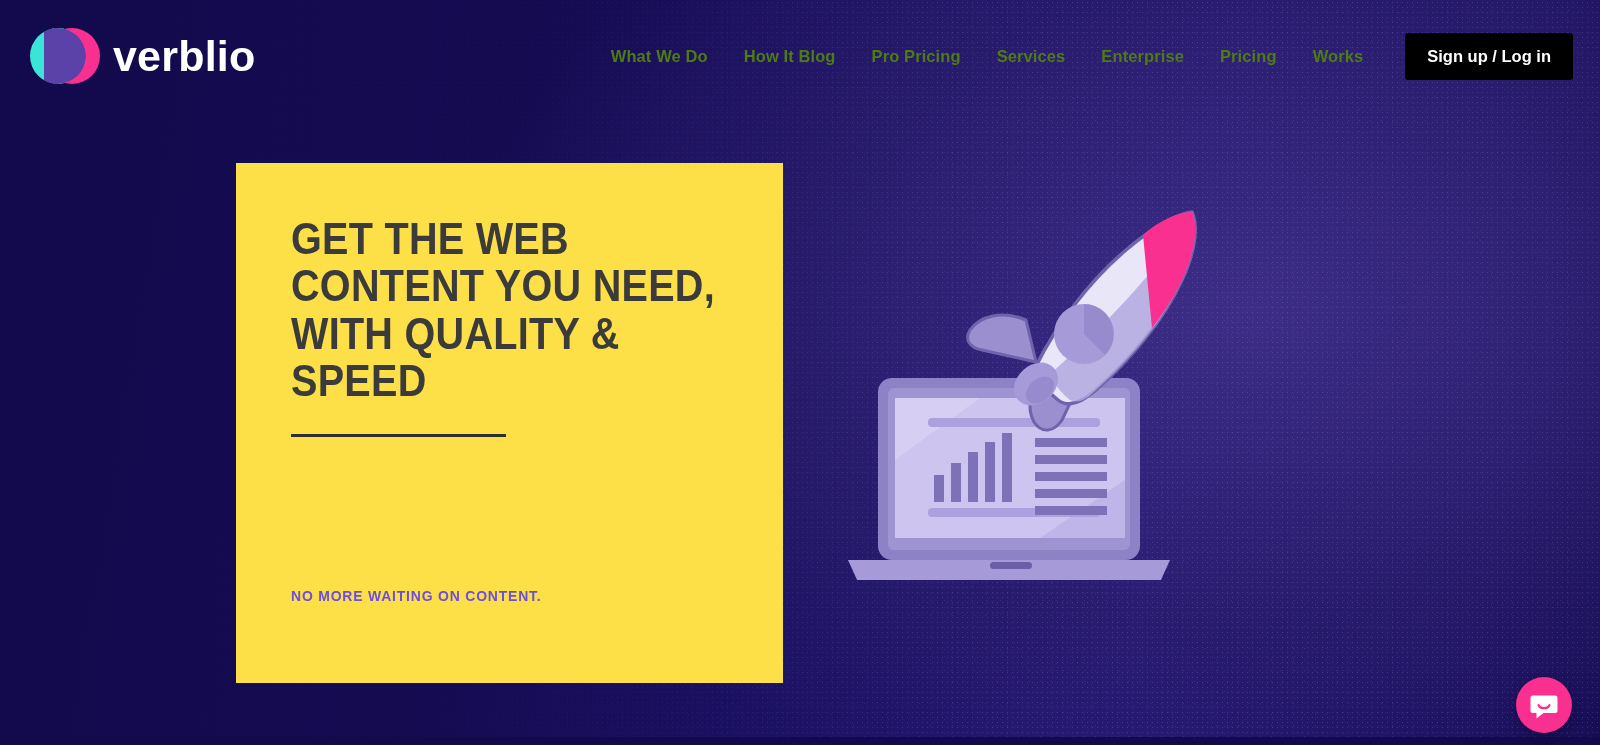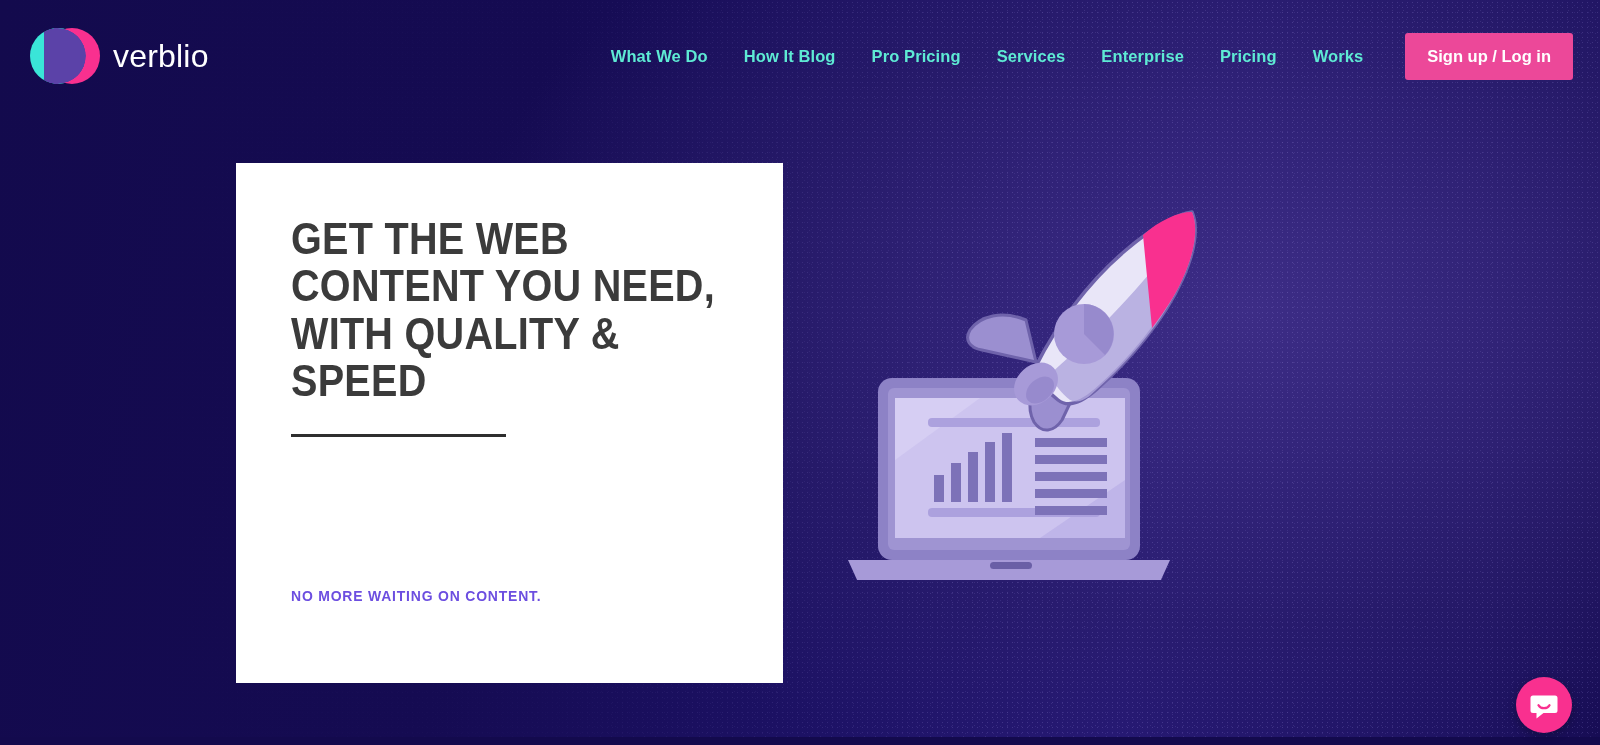--- a/index.html
+++ b/index.html
@@ -57,47 +57,47 @@
     mix-blend-mode:normal;
   }
   .brand-mark .c-overlap {
     position:absolute; left:14px; top:1px; width:42px; height:56px;
     background:#5b42a8;
     border-radius:0 28px 28px 0 / 0 28px 28px 0;
     -webkit-mask-image:radial-gradient(circle 28px at 14px 28px, #000 99%, transparent 100%);
             mask-image:radial-gradient(circle 28px at 14px 28px, #000 99%, transparent 100%);
   }
   .brand-name {
-    color:#ffffff; font-size:32px; font-weight:400; letter-spacing:.2px;
+    color:#ffffff; font-size:43px; font-weight:700; letter-spacing:.2px;
     line-height:1;
   }
 
   .main-nav {
     margin-left:auto; display:flex; align-items:center; gap:0;
     padding-right:27px;
   }
   .nav-link {
-    color:#5eead4; font-size:16.5px; font-weight:600; text-decoration:none;
+    color:#4d7c0f; font-size:16.5px; font-weight:600; text-decoration:none;
     padding:0 18px; white-space:nowrap; letter-spacing:.1px;
   }
   .signup-btn {
     margin-left:24px;
-    background:#ec4899; color:#ffffff;
+    background:#000000; color:#ffffff;
     font-size:16.5px; font-weight:700;
     border:none; border-radius:3px;
     padding:0 22px; height:47px;
     display:flex; align-items:center; justify-content:center;
     cursor:pointer; white-space:nowrap;
   }
 
   
   .hero-card {
     position:absolute; left:236px; top:163px;
     width:547px; height:520px;
-    background:#ffffff;
+    background:#fde047;
     z-index:10;
     padding:52px 56px 0 55px;
   }
   .hero-title {
     font-family:"Liberation Sans Narrow","Liberation Sans", sans-serif;
     font-size:45px; font-weight:700; line-height:1.055;
     color:#3b3b3b; letter-spacing:.3px;
     transform:scaleX(.88); transform-origin:left top;
     width:113%;
   }

